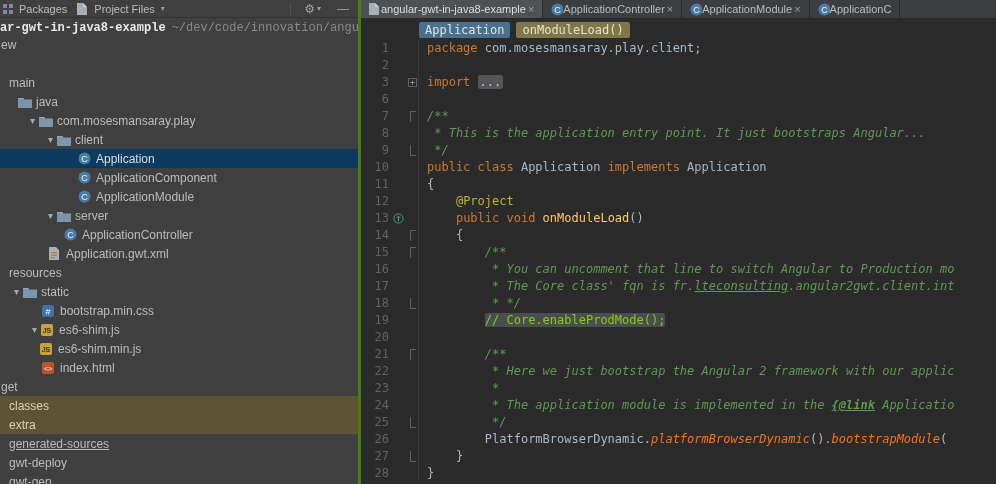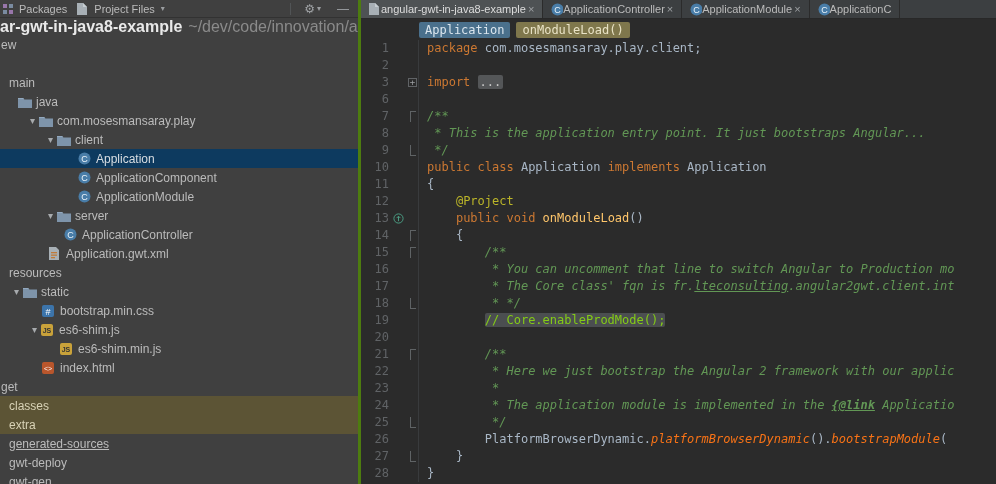--- a/index.html
+++ b/index.html
@@ -10,21 +10,21 @@
   
   .project { width:361px; flex:none; background:#404040; border-right:3px solid #4d7c0f; display:flex; flex-direction:column; overflow:hidden; }
   .ptoolbar { height:18px; flex:none; display:flex; align-items:center; gap:10px; padding:0 6px 0 2px; font-size:11px; color:#bbbbbb; border-bottom:1px solid #323232; }
   .titem { display:flex; align-items:center; gap:4px; cursor:default; }
   .ticon16 { display:inline-flex; width:13px; height:13px; align-items:center; }
   .caret { font-size:8px; color:#9a9da0; margin-left:2px; }
   .spacer { flex:1; }
   .tbtn { color:#9fa2a5; font-size:12px; display:flex; align-items:center; padding:0 3px; }
   .tsep { width:1px; height:12px; background:#515456; }
 
-  .pheader { height:17px; flex:none; display:flex; align-items:center; white-space:nowrap; overflow:hidden; font-size:16px; }
+  .pheader { height:17px; flex:none; display:flex; align-items:flex-end; white-space:nowrap; overflow:hidden; font-size:12px;font-family:Liberation Mono, monospace; }
   .rootname { color:#e9e9e9; font-weight:bold; }
   .rootpath { color:#8a8a8a; margin-left:6px; }
 
   .tree { flex:1; overflow:hidden; font-size:12px; color:#bbbbbb; }
   .trow { height:19px; display:flex; align-items:center; white-space:nowrap; overflow:hidden; }
   .trow.selected { background:#0d3a5f; color:#d8dde2; }
   .trow.excluded { background:#5c5435; color:#d8d2b6; }
   .arrow { width:13px; flex:none; font-size:10px; color:#a7aaad; text-align:center; }
   .ticon { width:17px; flex:none; display:inline-flex; align-items:center; }
   .tlabel { padding-left:1px; }
@@ -230,21 +230,21 @@
         <div class="trow" style="padding-left: 28px;">
           <span class="arrow">▾</span>
           <span class="ticon">
             <svg width="12" height="12">
               <rect width="12" height="12" rx="2" fill="#c9a23a"></rect>
               <text x="6" y="9" text-anchor="middle" font-size="7" font-weight="bold" fill="#333333" font-family="sans-serif">JS</text>
             </svg>
           </span>
           <span class="tlabel">es6-shim.js</span>
         </div>
-        <div class="trow" style="padding-left: 60px;">
+        <div class="trow" style="padding-left: 40px;">
           <span class="ticon">
             <svg width="12" height="12">
               <rect width="12" height="12" rx="2" fill="#c9a23a"></rect>
               <text x="6" y="9" text-anchor="middle" font-size="7" font-weight="bold" fill="#333333" font-family="sans-serif">JS</text>
             </svg>
           </span>
           <span class="tlabel">es6-shim.min.js</span>
         </div>
         <div class="trow" style="padding-left: 42px;">
           <span class="ticon">

